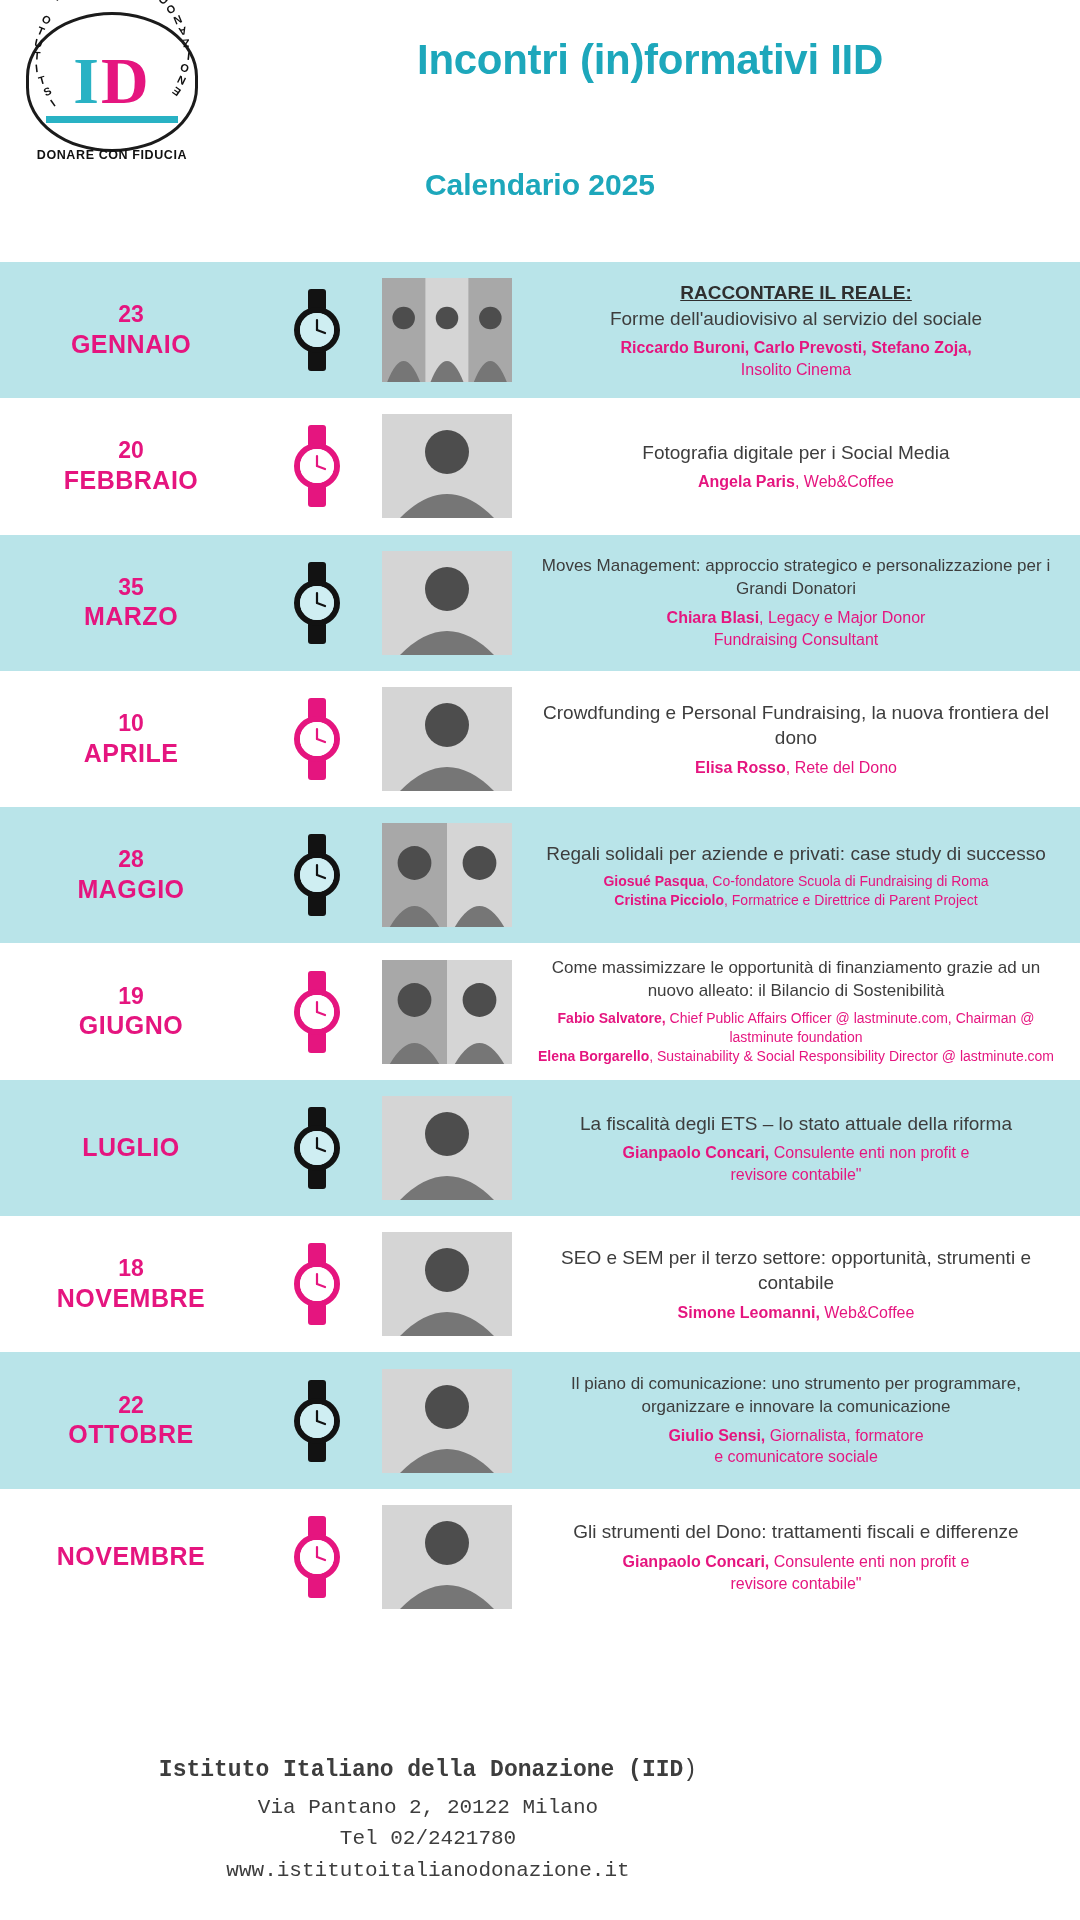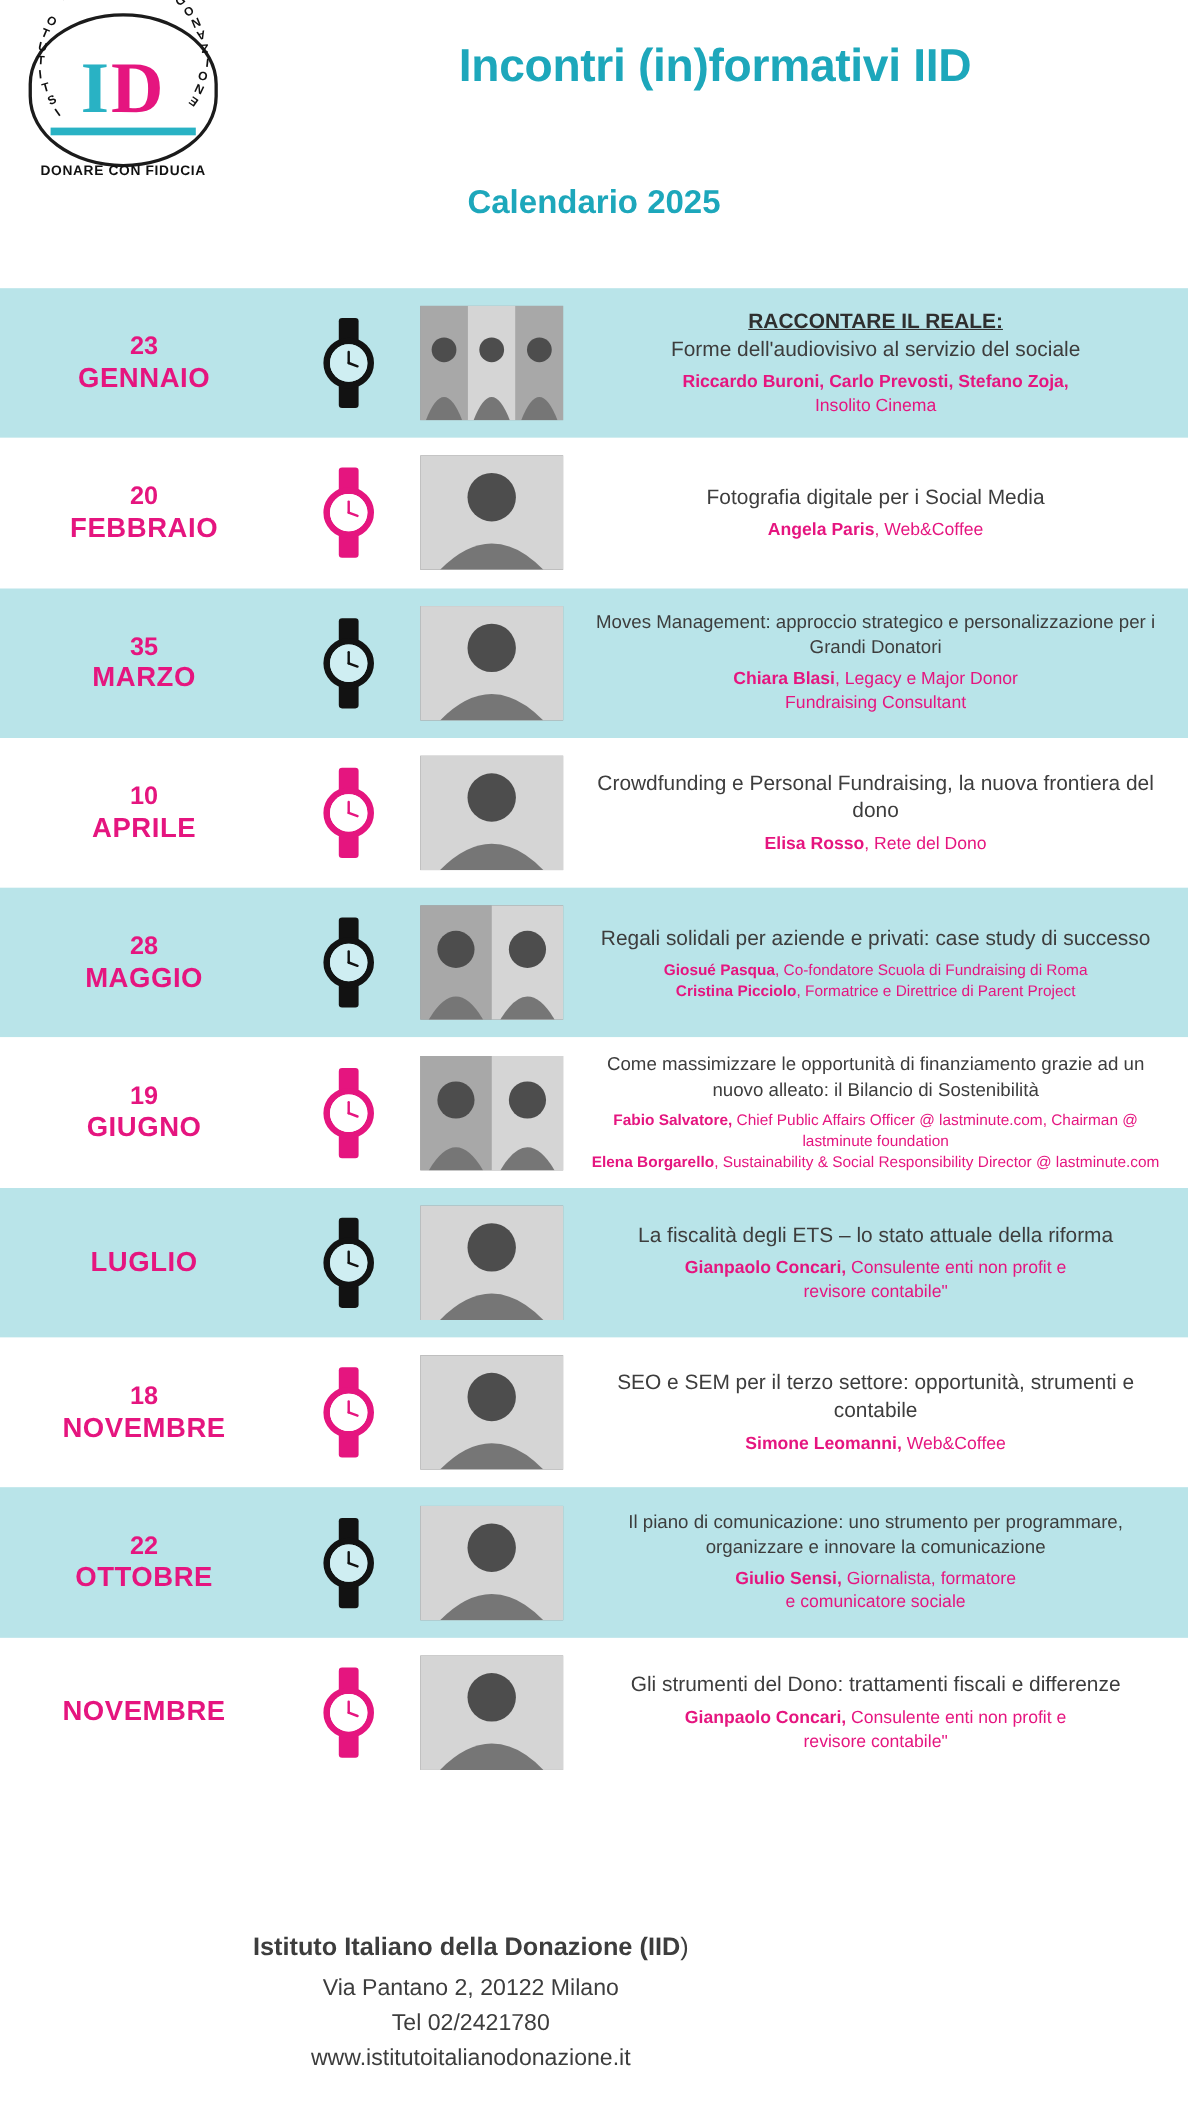--- a/index.html
+++ b/index.html
@@ -185,20 +185,21 @@
   .ev-title.small { font-size: 17px; }
 
   
   .footer {
     position: absolute;
     left: 0;
     bottom: 34px;
     width: 856px;
     text-align: center;
     color: #3d3d3d;
+    font-family: Liberation Mono, monospace;
   }
   .footer .l1 { font-size: 23px; font-weight: bold; margin-bottom: 9px; }
   .footer .l1 .thin { font-weight: normal; }
   .footer .l2, .footer .l3, .footer .l4 { font-size: 21px; line-height: 1.5; }
 
   
 </style>
 </head>
 <body>
 

